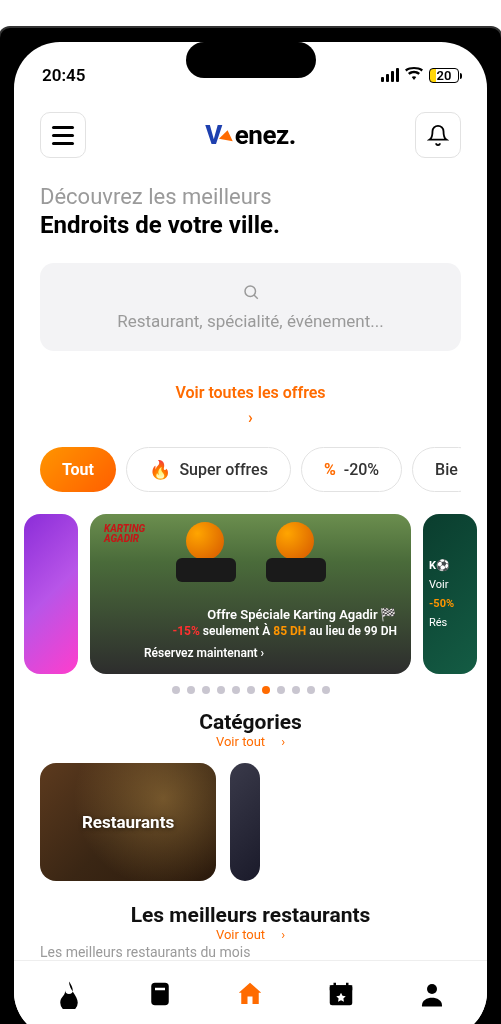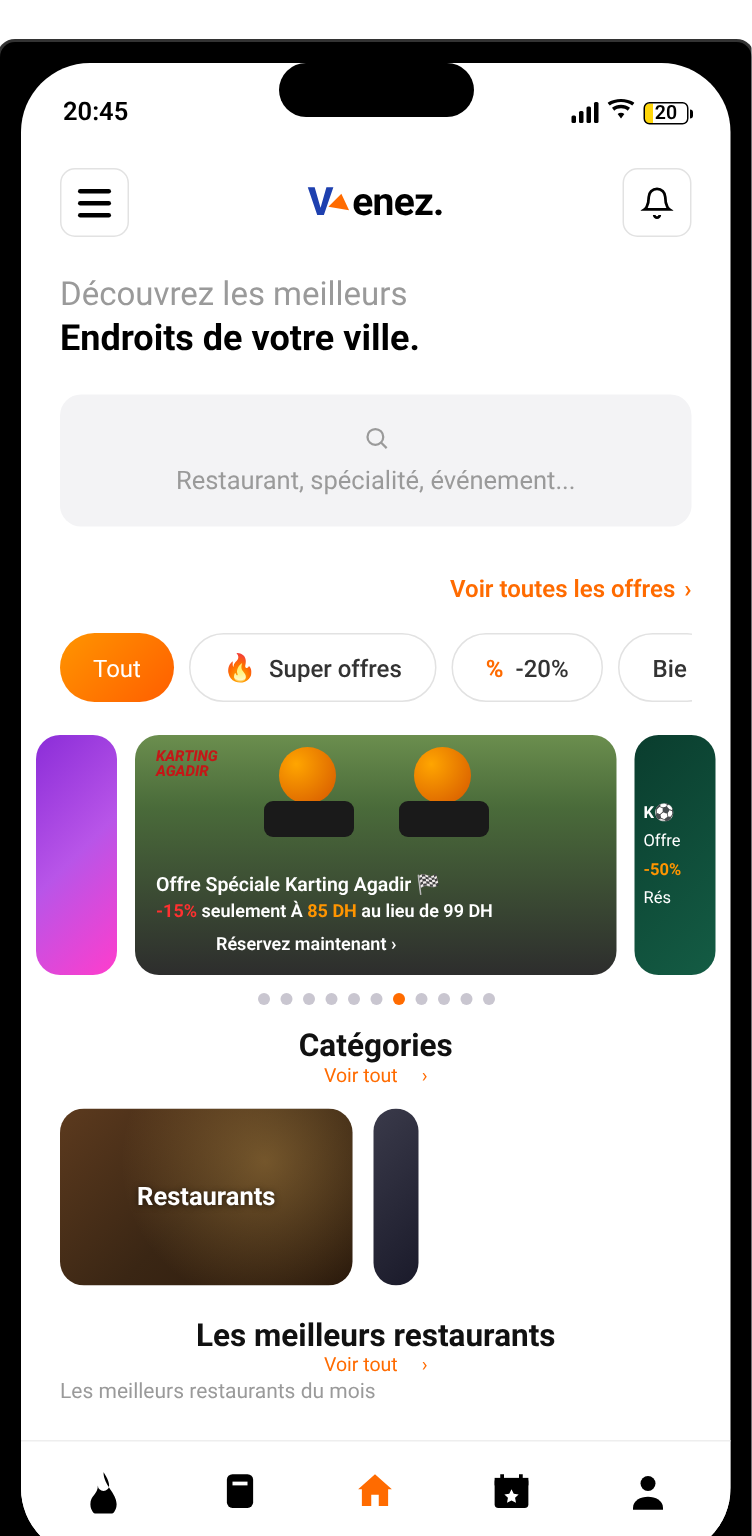--- a/index.html
+++ b/index.html
@@ -72,38 +72,38 @@
   .hero-title { color:#000; font-size: 24px; font-weight: 700; margin-top: 2px; }
 
   .search-box {
     margin-top: 24px;
     background: #f3f3f5; border-radius: 14px;
     padding: 20px 18px;
     display:flex; align-items:center; gap:10px;
     color:#9a9a9a; font-size: 17px; flex-direction: column;
   }
 
-  .see-all-row { display:flex; justify-content:flex-end; align-items:center; gap:6px; margin-top: 32px; color:#ff6b00; font-size: 16px; font-weight: 600; }
+  .see-all-row { display:flex; justify-content:flex-end; align-items:center; gap:6px; margin-top: 32px; color:#ff6b00; font-size: 16px; font-weight: 600; flex-direction: column; }
   .chev { color:#ff6b00; }
 
   .chip-row { display:flex; gap:10px; margin-top: 20px; overflow-x:auto; }
   .chip-row::-webkit-scrollbar{display:none;}
   .chip {
     flex-shrink:0;
     padding: 11px 22px;
     border-radius: 999px;
     border: 1.5px solid #e2e2e2;
     background:#fff;
     display:flex; align-items:center; gap:8px;
     font-size: 16px; font-weight: 500; color:#333;
     white-space:nowrap; cursor:pointer;
   }
   .chip.active {
     background: linear-gradient(135deg, #ff9500, #ff5e00);
-    color:#fff; border:none; font-weight:400;
+    color:#fff; border:none; font-weight:700;
   }
   .flame-sm { color:#ff6b00; font-size:18px; }
   .pct { color:#ff6b00; font-weight:700; }
 
   .carousel { display:flex; gap:12px; margin-top: 22px; margin-left:-26px; margin-right:-26px; padding: 0 10px; overflow:hidden; }
   .card-sliver { width: 54px; height: 160px; border-radius: 16px; flex-shrink:0; }
   .sliver-left { background: linear-gradient(135deg, #8b2dd8, #b855e8, #ff3dcc); }
   .sliver-right { background: linear-gradient(135deg, #0a3d2e, #145c44); padding:10px 6px; color:#fff; font-size:11px; display:flex; flex-direction:column; justify-content:center; gap:6px; }
   .sliver-right .k-logo{font-weight:700;}
   .sliver-right .disc{color:#ff9500; font-weight:700;}
@@ -112,37 +112,37 @@
     background: linear-gradient(to bottom, #6b8e4e 0%, #4a6b3a 30%, #2d2d2d 100%);
     position:relative; overflow:hidden;
     display:flex; flex-direction:column; justify-content:flex-end;
     padding:14px;
   }
   .karting-logo { position:absolute; top:10px; left:14px; color:#c41717; font-size:10px; font-weight:800; line-height:1; font-style:italic; }
   .kart-scene { position:absolute; inset:0; display:flex; justify-content:center; align-items:flex-start; padding-top:8px; gap:30px; }
   .kart { width:60px; height:60px; position:relative; }
   .helmet { width:38px; height:38px; border-radius:50%; background: radial-gradient(circle at 30% 30%, #ffa500, #d45500); position:absolute; top:0; left:10px; }
   .kart-body { width:60px; height:24px; background:#1a1a1a; border-radius:6px; position:absolute; bottom:0; }
-  .main-card-txt { position:relative; z-index:2; color:#fff; font-size:13px; font-weight:600; text-align:left; }
+  .main-card-txt { position:relative; z-index:2; color:#fff; font-size:13px; font-weight:600; text-align:right; }
   .main-card-sub { font-size:12px; margin-top:2px; }
   .main-card-sub .red{color:#ff3030; font-weight:700;}
   .main-card-sub .org{color:#ff9500; font-weight:700;}
   .main-card-cta { font-size:12px; margin-top:8px; font-weight:600; text-align:left; padding-left:40px; }
 
   .dots { display:flex; justify-content:center; gap:7px; margin-top:12px; }
   .dot { width:8px; height:8px; border-radius:50%; background:#c9c6d0; }
   .dot.active { background:#ff6b00; }
 
   .section-head { display:flex; justify-content:space-between; align-items:center; margin-top:16px;flex-direction:column; }
   .section-title { font-size:21px; font-weight:700; color:#111; }
   .see-all { color:#ff6b00; font-size:13px; font-weight:400; display:flex; align-items:center; gap:16px; }
 
   .cat-row { display:flex; gap:14px; margin-top:14px; margin-right:-26px; overflow:hidden; }
   .cat-card {
-    width:195px; height:118px; border-radius:16px; flex-shrink:0;
+    width:176px; height:118px; border-radius:16px; flex-shrink:0;
     display:flex; align-items:center; justify-content:center;
     color:#fff; font-weight:700; font-size:17px;
     position:relative; overflow:hidden;
   }
   .cat-restaurants { background: linear-gradient(135deg, #5c3a1e, #3a2614, #2b1a0c); }
   .cat-restaurants::before { content:''; position:absolute; inset:0; background: radial-gradient(circle at 70% 30%, rgba(255,200,100,0.3), transparent 60%); }
   .cat-bienetre { background: linear-gradient(135deg, #c9a876, #8a6b4a, #5a4530); }
   .cat-bienetre::before { content:''; position:absolute; inset:0; background: radial-gradient(circle at 30% 40%, rgba(255,220,180,0.4), transparent 60%); }
   .cat-sliver { width:30px; background: linear-gradient(135deg, #3a3a4a, #1a1a2a); }
   .cat-label { position:relative; z-index:1; text-shadow: 0 1px 4px rgba(0,0,0,0.6); }
@@ -258,21 +258,21 @@
               </div>
           </div>
           <div class="main-card-txt">Offre Spéciale Karting Agadir 🏁</div>
           <div class="main-card-txt main-card-sub">
             <span class="red">-15%</span><span> seulement À </span><span class="org">85 DH</span><span> au lieu de 99 DH</span>
           </div>
           <div class="main-card-txt main-card-cta">Réservez maintenant ›</div>
         </div>
         <div class="card-sliver sliver-right">
           <div class="k-logo">K⚽</div>
-          <div>Offre</div>
+          <div>Voir</div>
           <div class="disc">-50%</div>
           <div>Rés</div>
         </div>
       </div>
 
       <div class="dots" id="dots">
           <div class="dot"></div>
           <div class="dot"></div>
           <div class="dot"></div>
           <div class="dot"></div>

